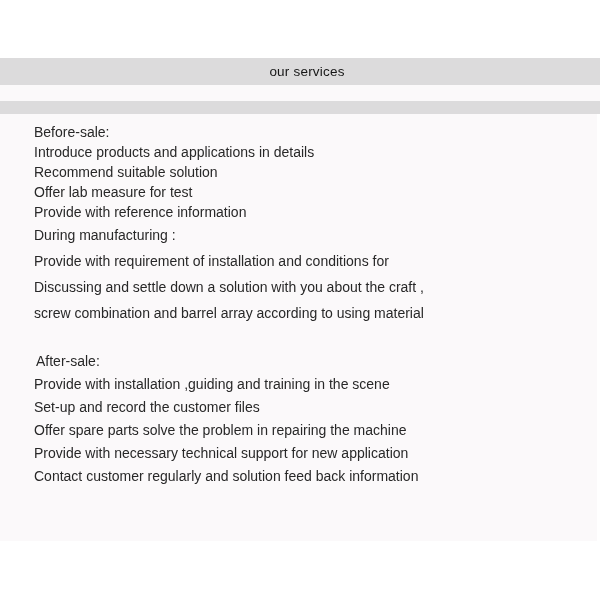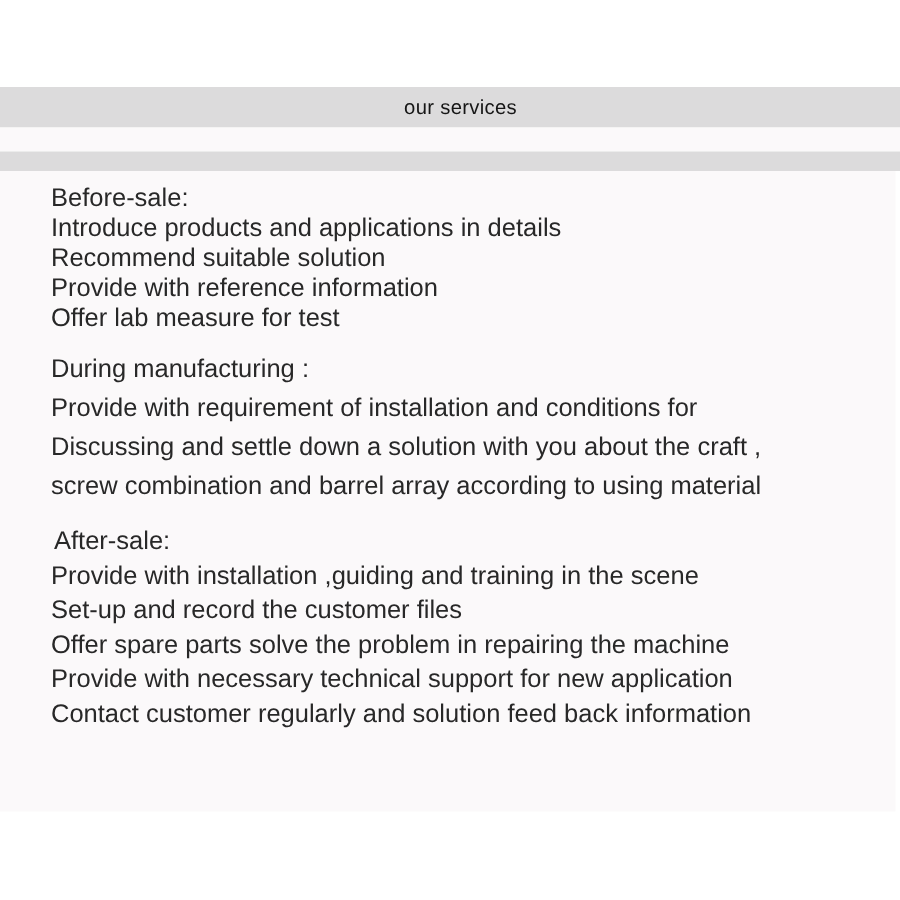--- a/index.html
+++ b/index.html
@@ -55,36 +55,35 @@
   .content {
     position: absolute;
     left: 0;
     top: 114px;
     width: 597px;
     height: 427px;
     background: #fbf9fa;
     box-sizing: border-box;
     padding: 8px 30px 0 34px;
     color: #282828;
-    font-size: 17px;
+    font-size: 14px;
   }
   .section .heading,
   .section .line {
     white-space: nowrap;
   }
   .section-before {
     line-height: 20px;
   }
   .section-during {
     line-height: 26px;
-    margin-top: 11px;
   }
   .section-after {
     line-height: 23px;
-    margin-top: 12px;
+    margin-top: 24px;
   }
   .section-after .heading {
     padding-left: 2px;
   }
 </style>
 </head>
 <body>
 
 <div class="canvas">
 
@@ -95,22 +94,22 @@
   <div class="gap-strip"></div>
 
   <div class="thin-bar"></div>
 
   <div class="content">
 
     <div class="section section-before">
       <div class="heading">Before-sale:</div>
       <div class="line">Introduce products and applications in details</div>
       <div class="line">Recommend suitable solution</div>
+      <div class="line">Offer lab measure for test</div>
       <div class="line">Provide with reference information</div>
-      <div class="line">Offer lab measure for test</div>
     </div>
 
     <div class="section section-during">
       <div class="heading">During manufacturing :</div>
       <div class="line">Provide with requirement of installation and conditions for</div>
       <div class="line">Discussing and settle down a solution with you about the craft ,</div>
       <div class="line">screw combination and barrel array according to using material</div>
     </div>
 
     <div class="section section-after">

